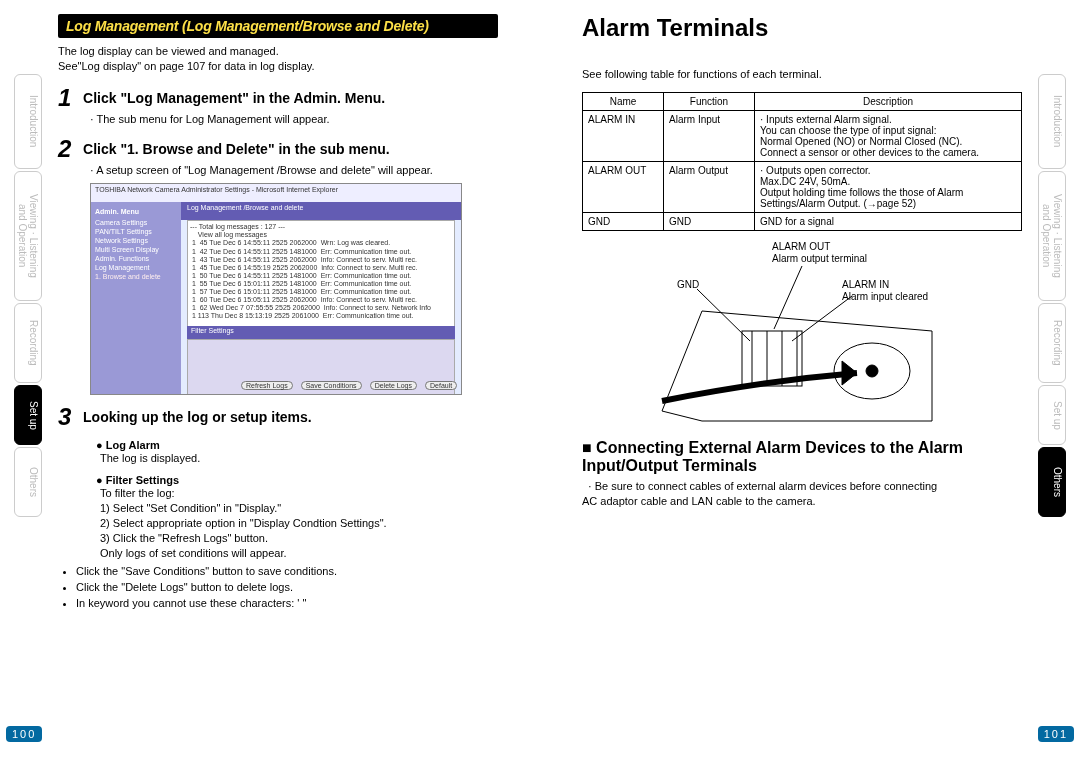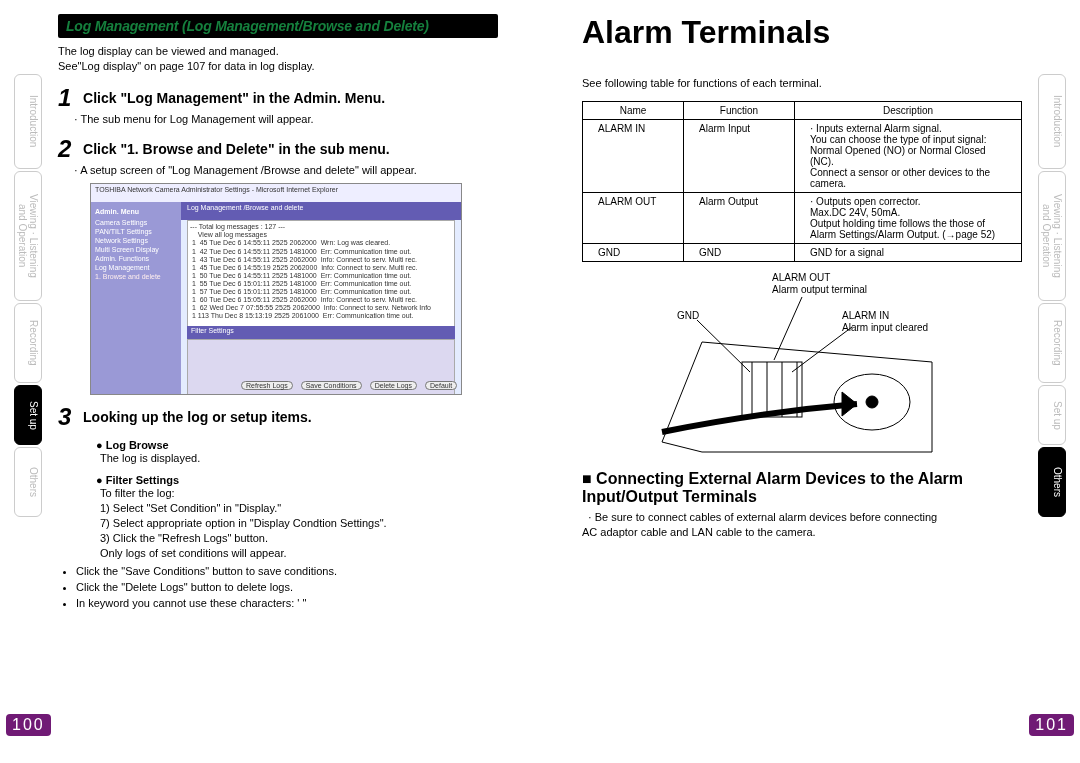--- a/index.html
+++ b/index.html
@@ -59,30 +59,30 @@
   .content {
     position: absolute;
     top: 0;
     width: 440px;
   }
   .page-left .content { left: 44px; }
   .page-right .content { left: 8px; width: 440px; }
 
   .title-bar {
     background: #000;
-    color: #15803d;
+    color: #fde047;
     font-size: 14px;
     font-weight: bold;
     padding: 4px 8px;
     border-radius: 2px;
     font-style: italic;
     letter-spacing: -0.2px;
   }
   .title-plain {
-    font-size: 32px;
+    font-size: 24px;
     font-weight: bold;
     padding: 0 6px 4px 0;
   }
   .intro {
     margin: 6px 0 10px 0;
     line-height: 1.35;
   }
 
   .step {
     margin: 8px 0 6px 0;
@@ -97,21 +97,21 @@
   }
   .step-title {
     font-size: 14px;
     font-weight: bold;
     display: inline-block;
     vertical-align: top;
     padding-top: 6px;
     width: 400px;
   }
   .step-body {
-    margin-left: 16px;
+    margin-left: 32px;
     line-height: 1.35;
     text-indent: -10px;
     padding-left: 10px;
   }
   .step-body::before { content: "· "; }
 
   .screenshot {
     margin: 6px 0 6px 32px;
     width: 370px;
     height: 210px;
@@ -154,21 +154,21 @@
   .note-list li { margin-bottom:1px; }
 
   table.spec {
     border-collapse: collapse;
     width: 100%;
     margin-top: 8px;
     font-size: 10px;
   }
   table.spec th, table.spec td {
     border: 1px solid #000;
-    padding: 3px 15px;
+    padding: 3px 5px;
     vertical-align: top;
     text-align: left;
   }
   table.spec th { font-weight: normal; text-align:center; }
 
   .diagram {
     margin: 10px auto 8px auto;
     width: 320px;
     height: 190px;
     position: relative;
@@ -188,24 +188,24 @@
     text-indent: -10px;
     padding-left: 10px;
   }
   .sub-body::before { content:"· "; }
   .sub-body-plain {
     line-height: 1.35;
   }
 
   .page-num {
     position: absolute;
-    bottom: 8px;
-    background: #701a75;
+    bottom: 2px;
+    background: #0369a1;
     color: #fff;
-    font-size: 16px;
+    font-size: 11px;
     padding: 2px 6px;
     border-radius: 4px;
     letter-spacing: 2px;
   }
   .page-left .page-num { left: -8px; }
   .page-right .page-num { right: -8px; }
 </style>
 </head>
 <body>
 
@@ -272,28 +272,28 @@
         <span>Default</span>
       </div>
     </div>
 
     <div class="step">
       <span class="step-num">3</span>
       <span class="step-title">Looking up the log or setup items.</span>
     </div>
 
     <div class="bullet-sec">
-      <div class="bullet-sec-title">Log Browse</div>
+      <div class="bullet-sec-title">Log Alarm</div>
       <div class="bullet-sec-body">The log is displayed.</div>
     </div>
     <div class="bullet-sec">
       <div class="bullet-sec-title">Filter Settings</div>
       <div class="bullet-sec-body" style="white-space:pre-line">To filter the log:
 1) Select "Set Condition" in "Display."
-7) Select appropriate option in "Display Condtion Settings".
+2) Select appropriate option in "Display Condtion Settings".
 3) Click the "Refresh Logs" button.
     Only logs of set conditions will appear.</div>
     </div>
 
     <ul class="note-list">
       <li>Click the "Save Conditions" button to save conditions.</li>
       <li>Click the "Delete Logs" button to delete logs.</li>
       <li>In keyword you cannot use these characters: ' "</li>
     </ul>
   </div>

